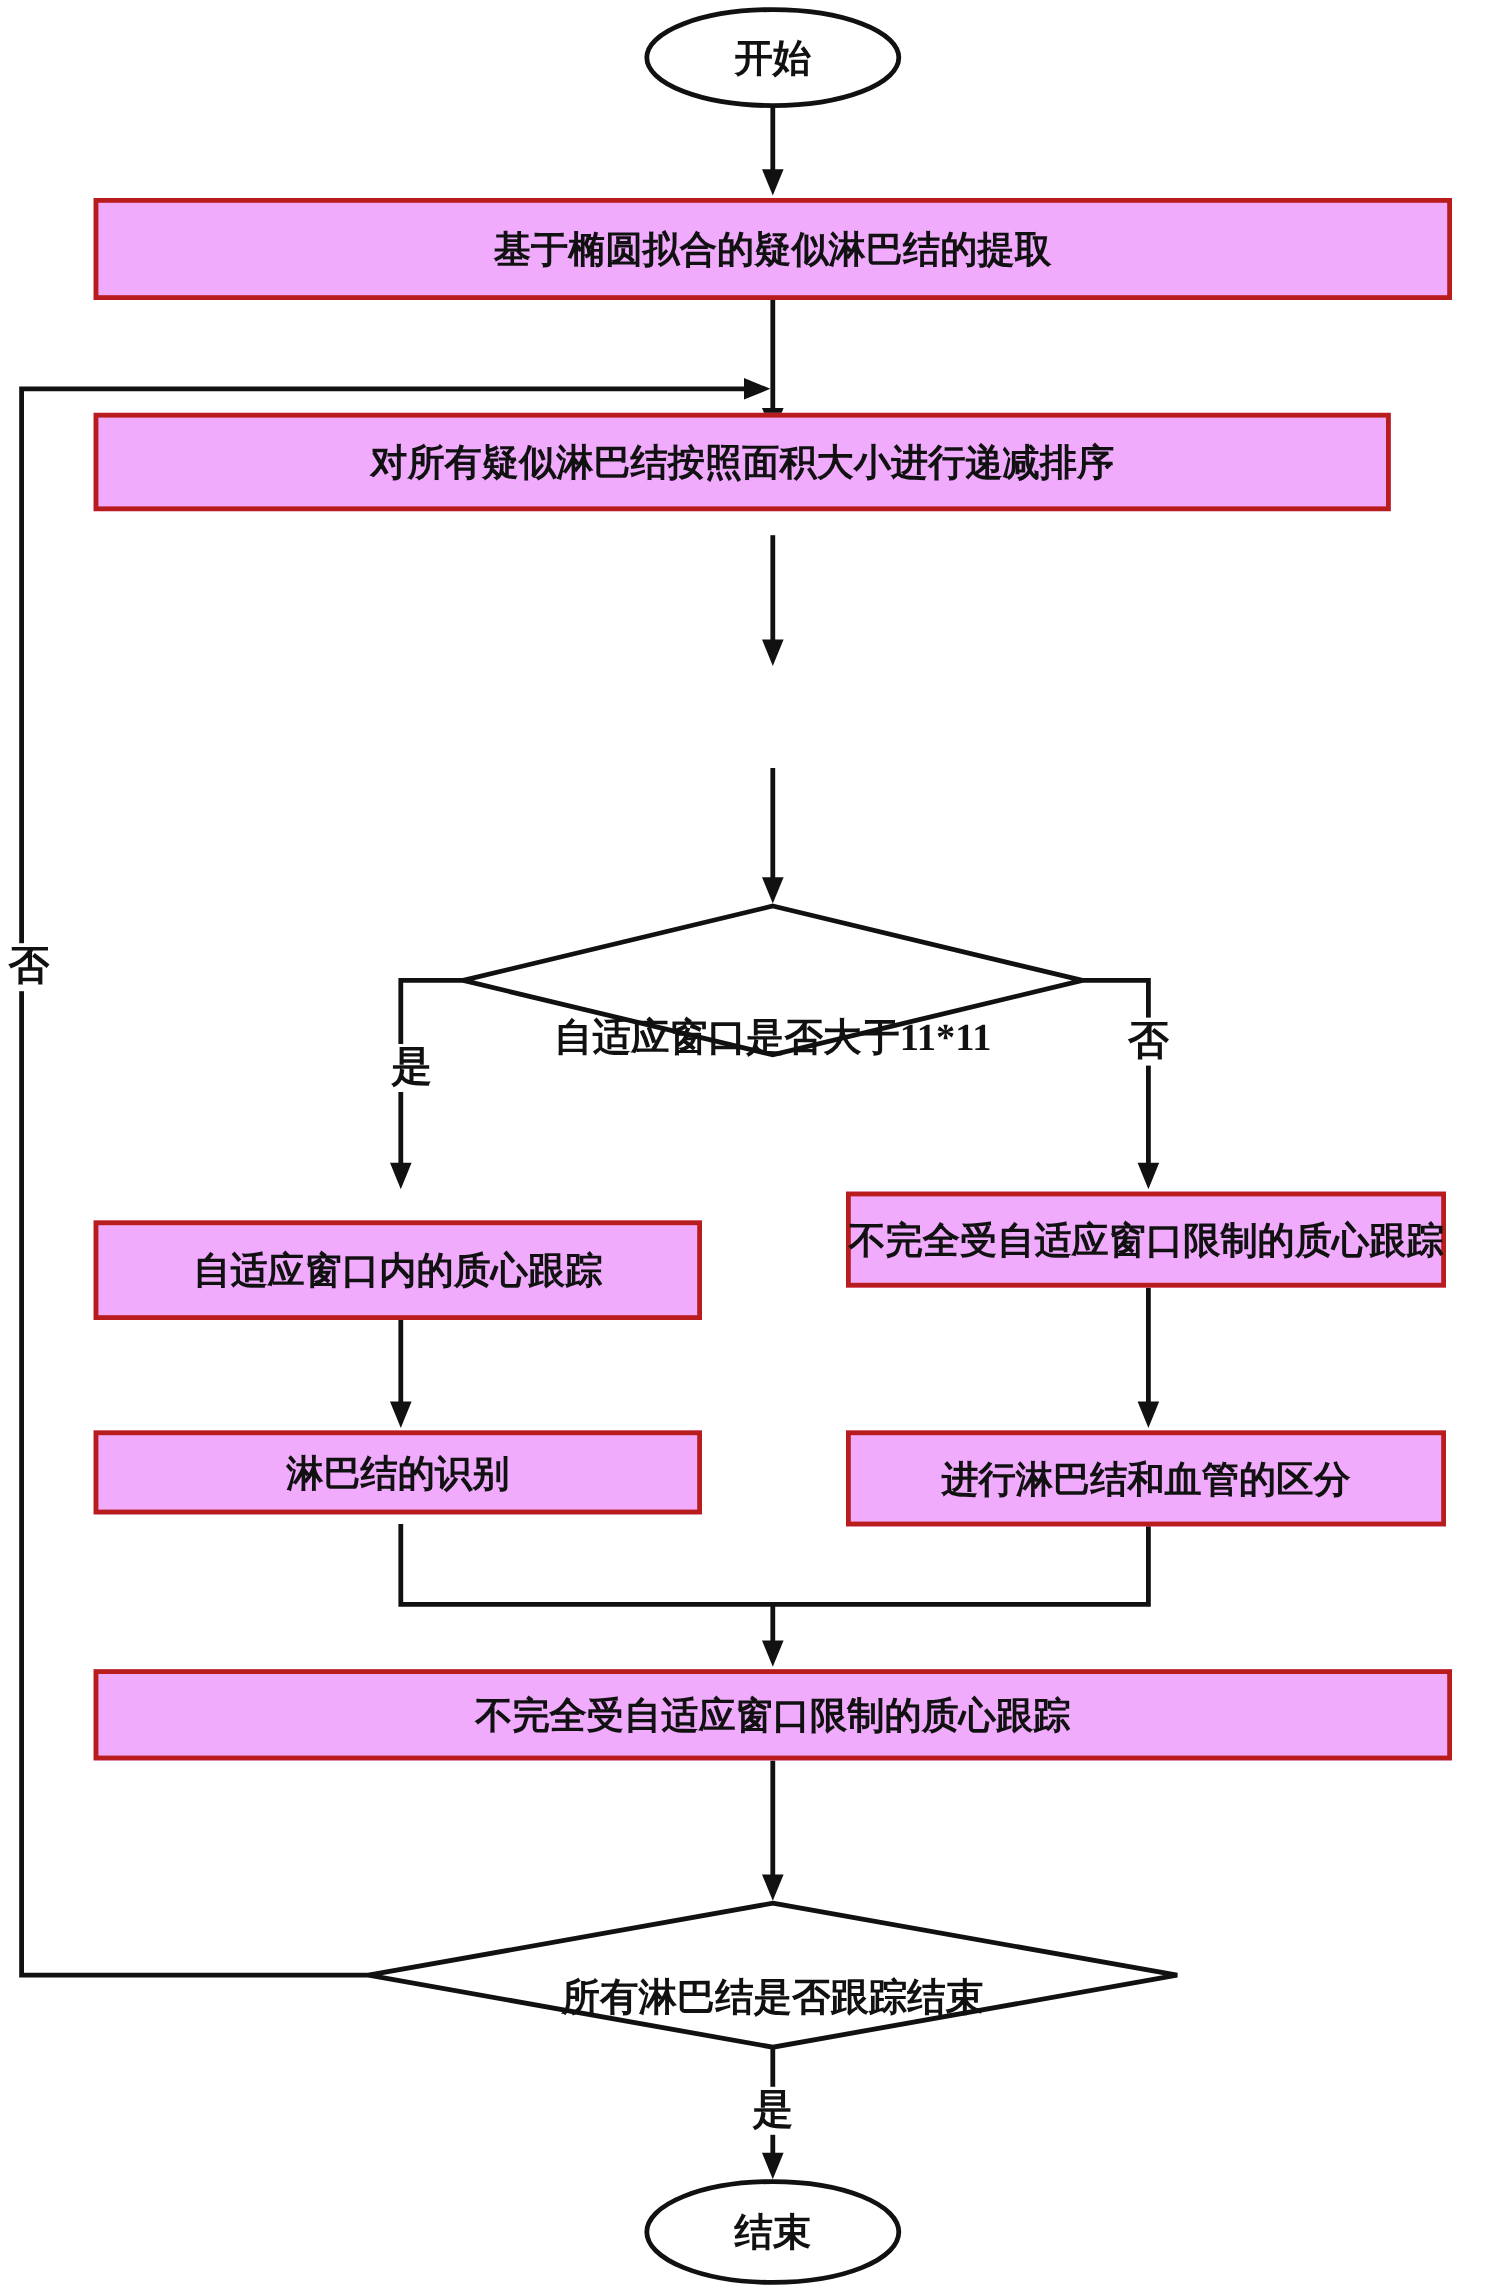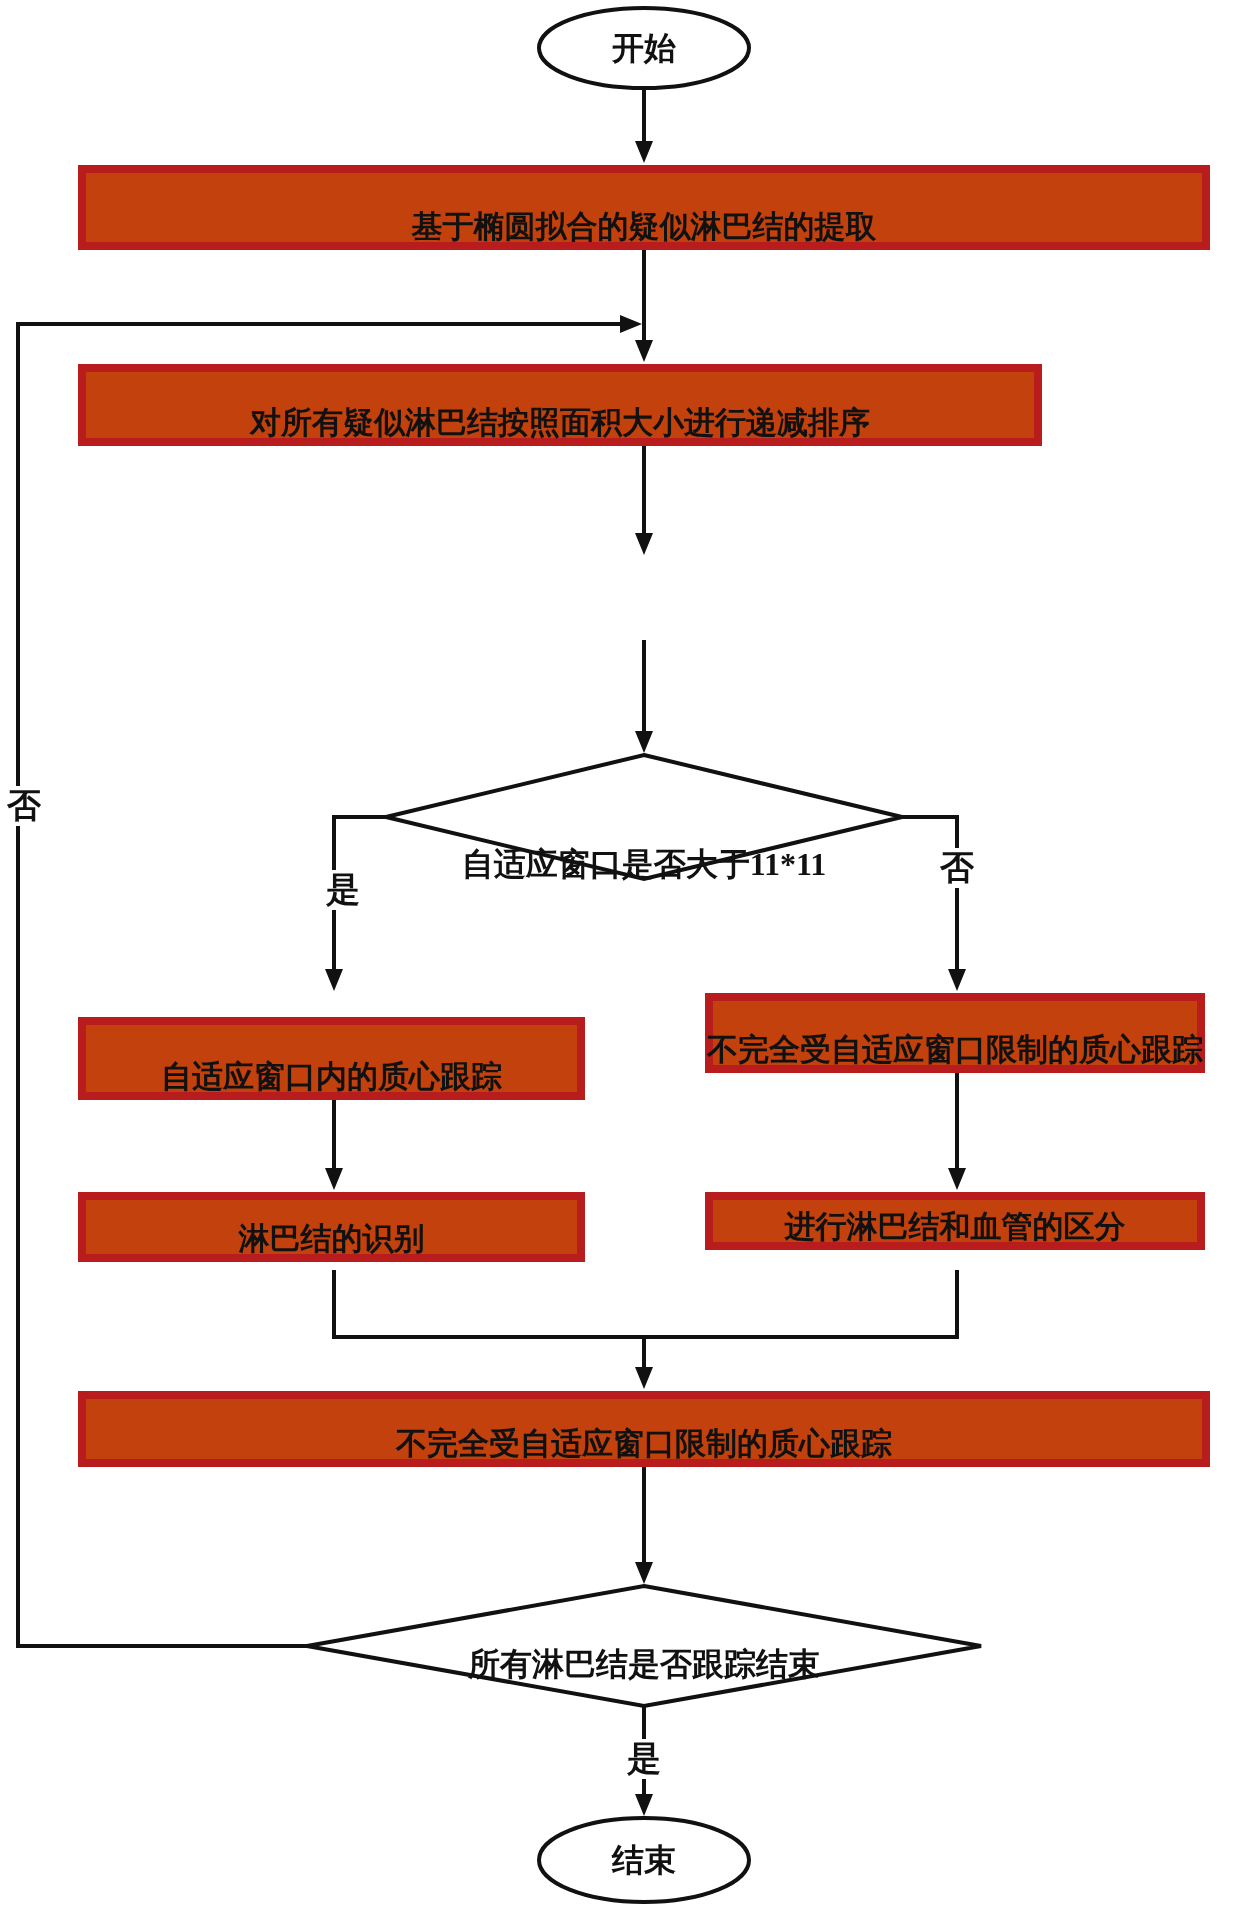--- a/index.html
+++ b/index.html
@@ -16,24 +16,24 @@
     overflow: hidden;
   }
   .layer {
     position: absolute;
     left: 0;
     top: 0;
   }
   .node {
     position: absolute;
     box-sizing: border-box;
-    background: #c2410c;
-    border: 8px solid #b91c1c;
+    background: #f0abfc;
+    border: 4px solid #b91c1c;
     display: flex;
-    align-items: flex-end;
+    align-items: center;
     justify-content: center;
   }
   .node-label, .free-label {
     position: absolute;
     display: flex;
     align-items: center;
     justify-content: center;
     color: #111111;
     font-weight: bold;
     font-size: 32px;
@@ -117,38 +117,38 @@
     <polygon class="head" points="635,1794 653,1794 644,1816"></polygon>
 
     <ellipse class="shape" cx="644" cy="48" rx="105" ry="40"></ellipse>
     <ellipse class="shape" cx="644" cy="1860" rx="105" ry="42"></ellipse>
   </svg>
 
   <div class="node" style="left:78px; top:165px; width:1132px; height:85px;">
     <span class="proc-text">基于椭圆拟合的疑似淋巴结的提取</span>
   </div>
 
-  <div class="node" style="left:78px; top:364px; width:964px; height:82px;">
+  <div class="node" style="left:78px; top:344px; width:1081px; height:82px;">
     <span class="proc-text">对所有疑似淋巴结按照面积大小进行递减排序</span>
   </div>
 
 
   <div class="node" style="left:78px; top:1017px; width:507px; height:83px;">
     <span class="proc-text">自适应窗口内的质心跟踪</span>
   </div>
 
   <div class="node" style="left:705px; top:993px; width:500px; height:80px;">
     <span class="proc-text">不完全受自适应窗口限制的质心跟踪</span>
   </div>
 
   <div class="node" style="left:78px; top:1192px; width:507px; height:70px;">
     <span class="proc-text">淋巴结的识别</span>
   </div>
 
-  <div class="node" style="left:705px; top:1192px; width:500px; height:58px;">
+  <div class="node" style="left:705px; top:1192px; width:500px; height:80px;">
     <span class="proc-text">进行淋巴结和血管的区分</span>
   </div>
 
   <div class="node" style="left:78px; top:1391px; width:1132px; height:76px;">
     <span class="proc-text">不完全受自适应窗口限制的质心跟踪</span>
   </div>
 
   <div class="node-label" style="left:544px; top:26px; width:200px; height:44px;">开始</div>
 
   <div class="node-label" style="left:544px; top:1838px; width:200px; height:44px;">结束</div>

